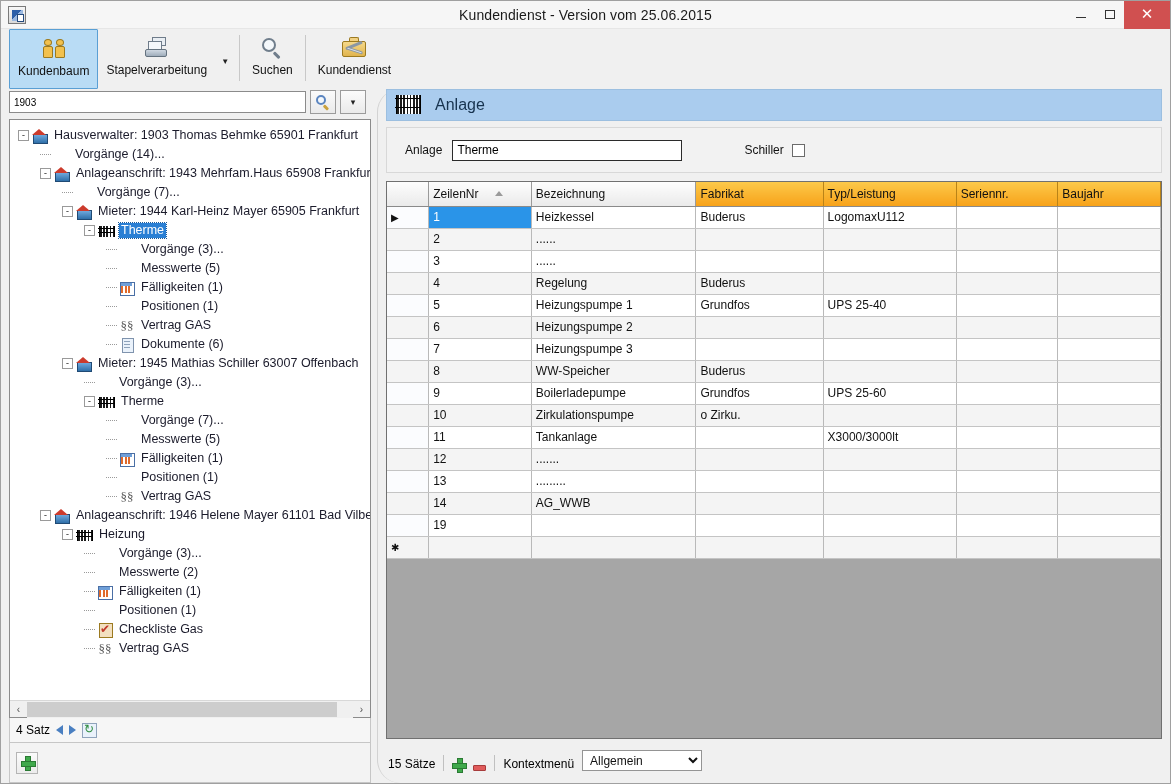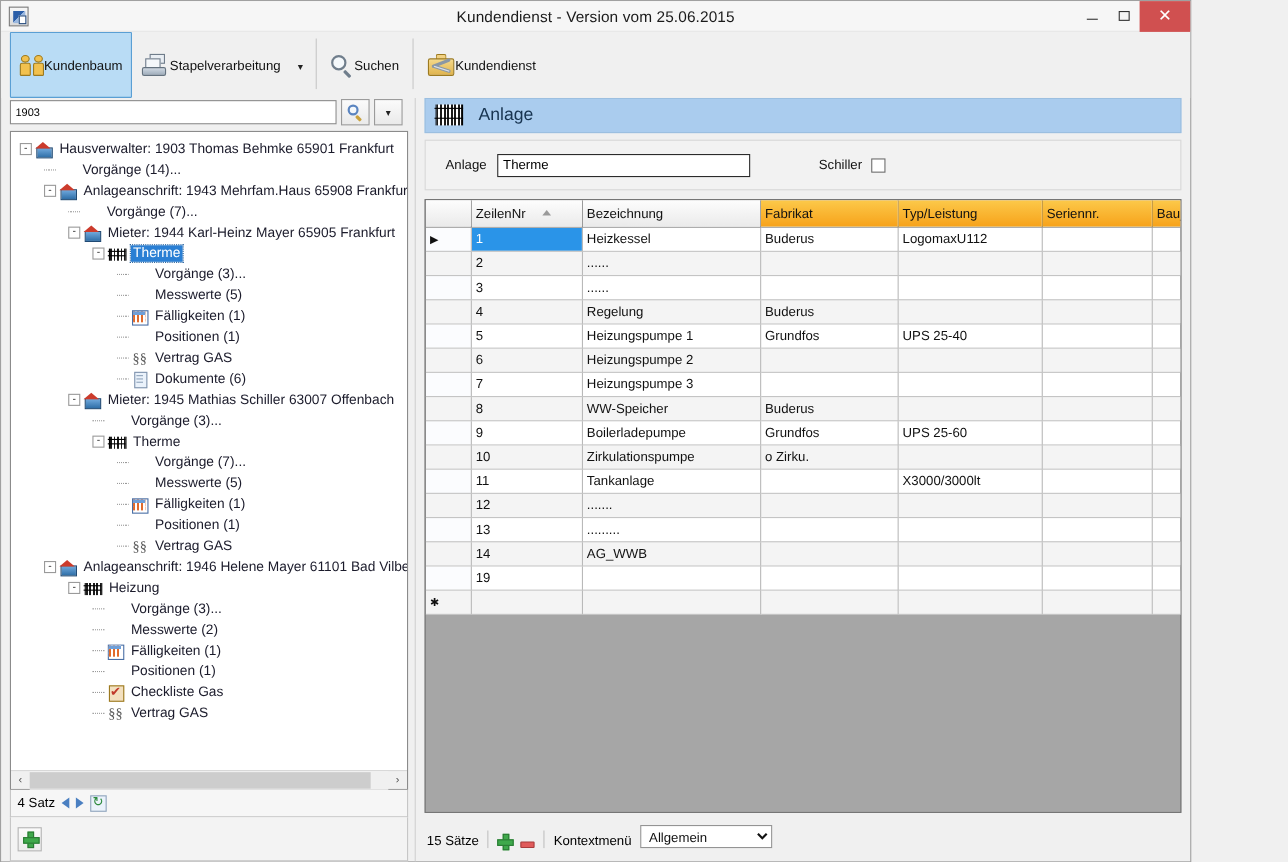--- a/index.html
+++ b/index.html
@@ -9,21 +9,21 @@
     overflow: hidden;
     font-family: "Liberation Sans", sans-serif;
     font-size: 12px;
     color: #000;
     background: #f0f0f0;
   }
 
   
   .window {
     position: absolute; left: 0; top: 0;
-    width: 1083px; height: 784px;
+    width: 1171px; height: 784px;
     background: #f0f0f0;
     border: 1px solid #a0a0a0;
     display: flex; flex-direction: column;
   }
 
   
   .titlebar {
     height: 28px; flex: 0 0 28px;
     background: #f6f6f6;
     display: flex; align-items: center;
@@ -69,21 +69,21 @@
 
   
   .toolbar {
     height: 60px; flex: 0 0 60px;
     background: #f0f0f0;
     display: flex; align-items: stretch;
     padding-left: 8px;
     position: relative;
   }
   .tb-item {
-    display: flex; flex-direction: row;
+    display: flex; flex-direction: column;
     align-items: center; justify-content: flex-start;
     padding: 4px 8px 2px 8px;
     min-width: 56px;
     cursor: default;
   }
   .tb-item.active {
     background: #b9dcf5;
     border: 1px solid #5a9fd4;
     border-radius: 1px;
   }
@@ -267,20 +267,21 @@
   .plus-g::after { content:""; position:absolute; left:0; top:4.5px; width:13px; height:4px; background:#3fa94b; border:1px solid #2a7a33; }
   .minus-r { position: relative; width: 13px; height: 6px; background:#e05b5b; border:1px solid #a73b3b; border-radius:1px; }
 
   
   .right-pane {
     flex: 1 1 auto; min-width: 0;
     display: flex; flex-direction: column;
     padding: 0 8px 0 8px;
     border-left: 1px solid #d2d2d2;
     margin-left: 6px;
+    border-radius: 23px;
   }
   .panel-header {
     height: 32px; flex: 0 0 32px;
     background: #aaccee;
     display: flex; align-items: center;
     padding-left: 8px; gap: 10px;
     border: 1px solid #9cbfe0;
   }
   .panel-header .ic-rad { width: 26px; height: 24px; flex: 0 0 26px; }
   .panel-header .ic-rad::before { left: 1px; top: 2px; width: 23px; height: 19px; }

